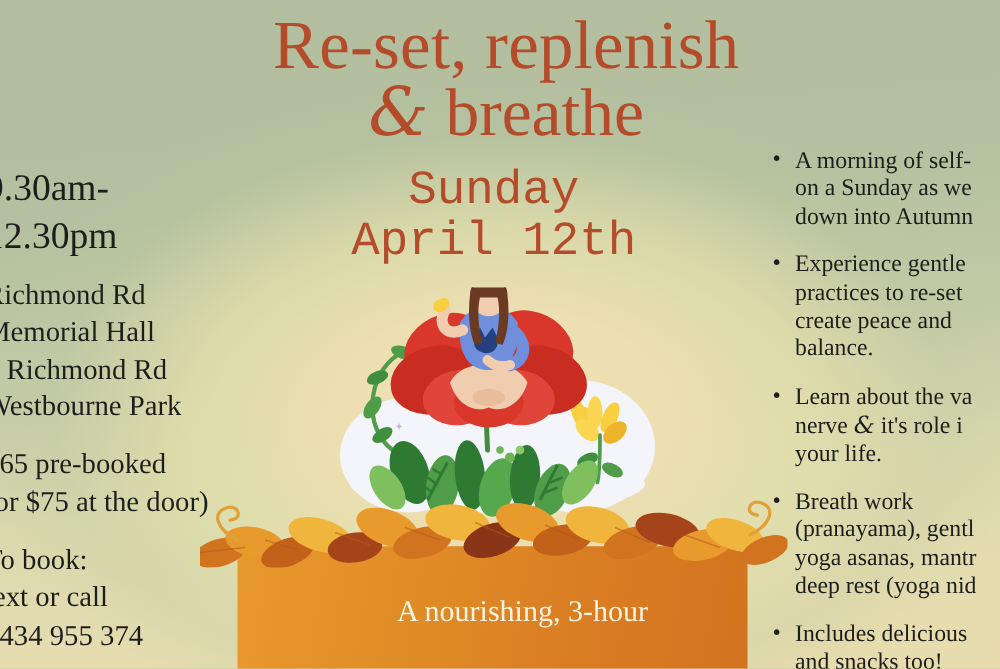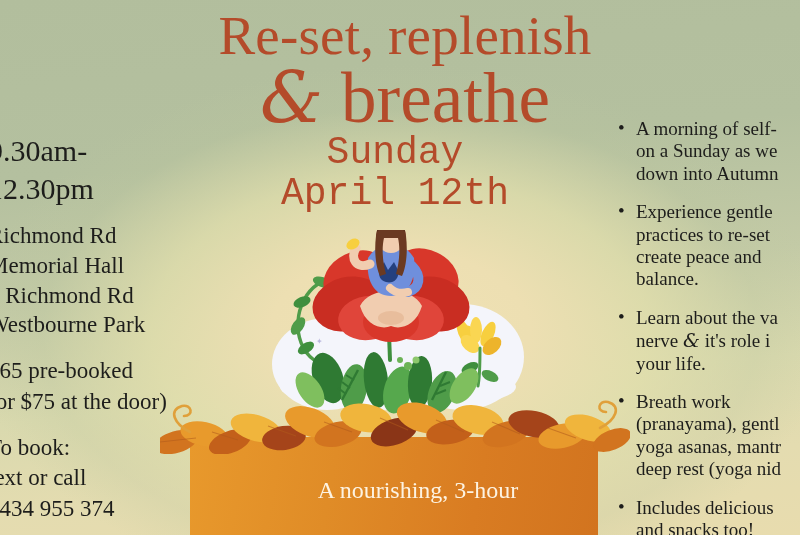--- a/index.html
+++ b/index.html
@@ -15,21 +15,21 @@
       linear-gradient(175deg, #b2be9d 0%, #b4c09f 30%, #c3caa6 52%, #d9d9ae 70%, #e4dcb0 85%, #e8dcae 100%);
   }
 
   
   .title-wrap{position:absolute;left:140px;top:8px;width:530px;text-align:center;}
   .title-l1{
     color:#b44b2a;font-size:55px;line-height:1.02;letter-spacing:.2px;
     font-family:"Liberation Serif",serif;white-space:nowrap;
   }
   .title-l2{
-    color:#b44b2a;font-size:71px;line-height:1.02;
+    color:#b44b2a;font-size:54px;line-height:1.02;
     font-family:"Liberation Serif",serif;white-space:nowrap;margin-top:-2px;
   }
   .amp{font-style:italic;font-family:"DejaVu Serif",serif;}
 
   .date-wrap{position:absolute;left:235px;top:132px;width:320px;text-align:center;}
   .date-l{color:#b44b2a;font-size:38px;line-height:1.08;font-family:Liberation Mono, monospace;}
 
   
   .left-col{
     position:absolute;left:-12px;top:132px;width:230px;

